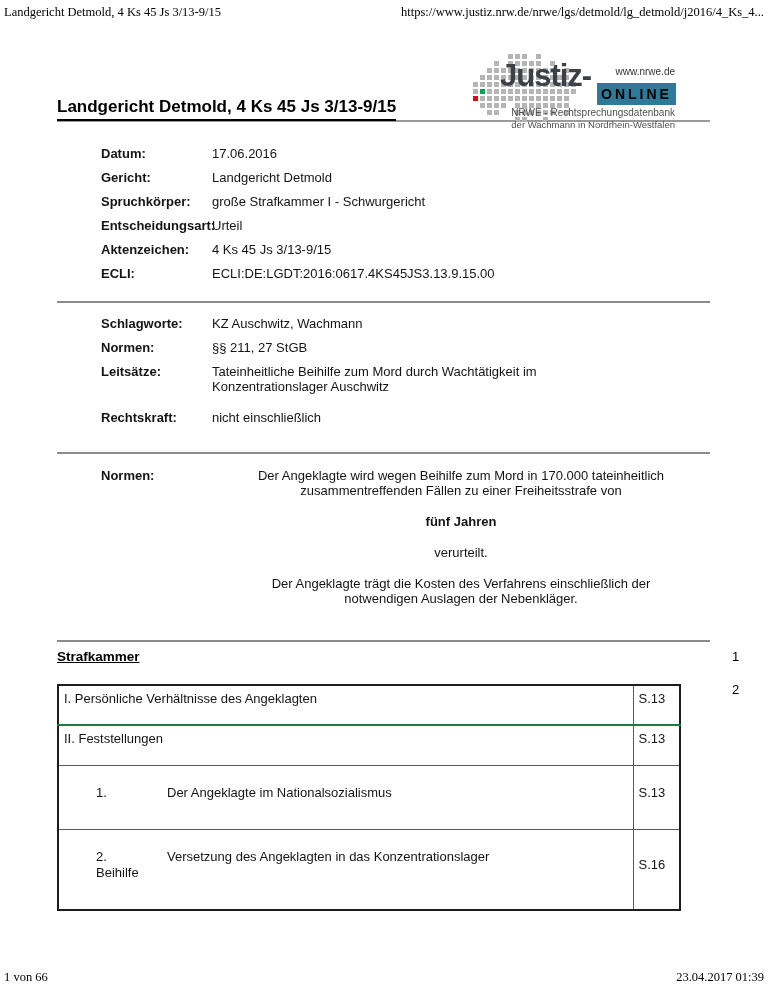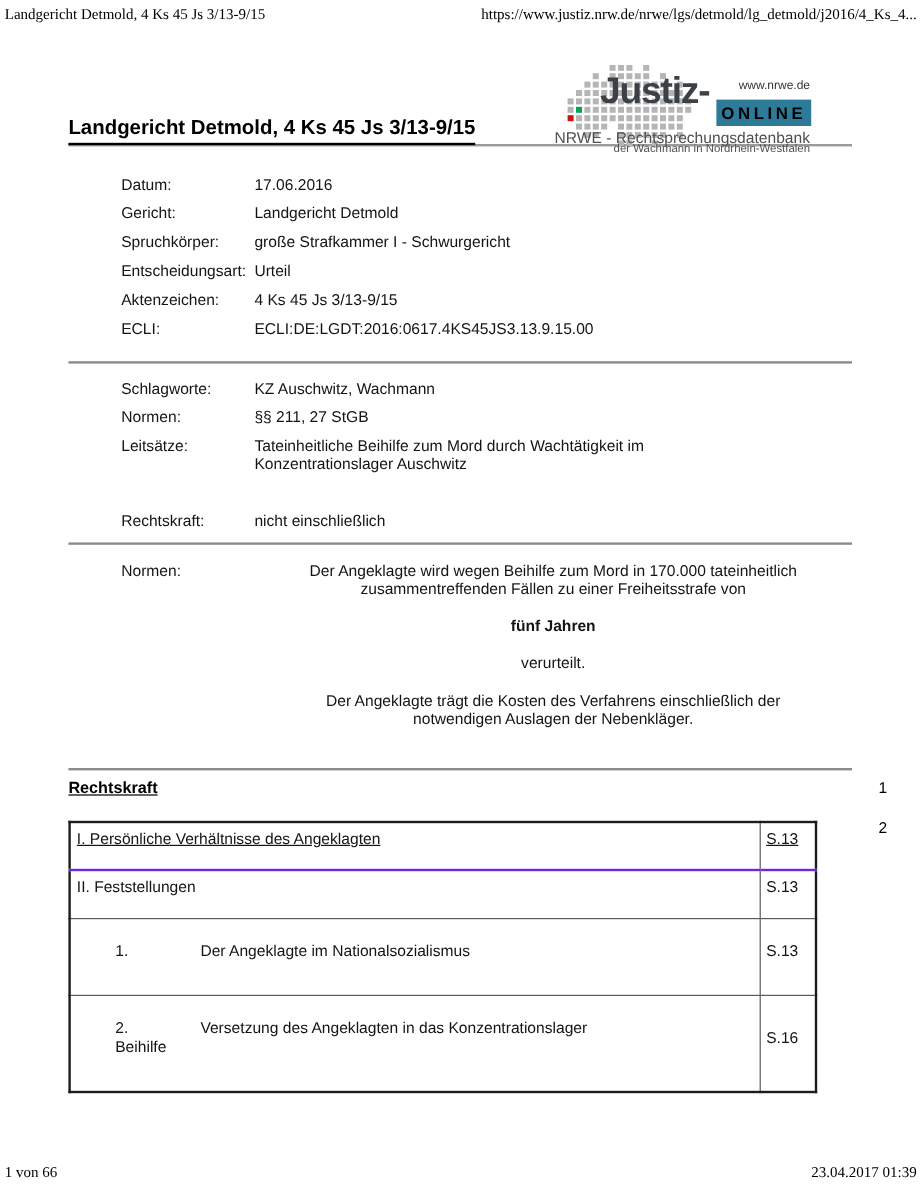--- a/index.html
+++ b/index.html
@@ -21,39 +21,39 @@
   .logo .brand-justiz {
     position:absolute; left:42px; top:6px;
     font-size:31px; font-weight:bold; letter-spacing:-1px; color:#3c4147;
   }
   .logo .brand-online {
     position:absolute; left:139px; top:31px; width:79px; height:22px;
     background:#2d7a99; color:#000000; font-weight:bold; font-size:14px;
     letter-spacing:3px; text-align:center; line-height:22px;
   }
   .logo .www { position:absolute; right:37px; top:14px; font-size:10px; color:#333; }
-  .logo .tag1 { position:absolute; right:37px; top:55px; font-size:13px; color:#4f4f4f; }
+  .logo .tag1 { position:absolute; right:37px; top:55px; font-size:10px; color:#4f4f4f; }
   .logo .tag2 { position:absolute; right:37px; top:67px; font-size:9.5px; color:#4f4f4f; }
 
   
   .title-rule { position:absolute; left:57px; top:120px; width:653px; height:2px; background:#9a9a9a; z-index:1; }
   .page-title {
     position:absolute; left:57px; top:97px; z-index:3;
     font-size:17px; font-weight:bold; color:#000;
     border-bottom:2.5px solid #000; padding-bottom:2px; margin:0;
   }
 
   
   .meta { position:absolute; left:57px; width:653px; font-size:13px; line-height:15px; }
   .meta-row { display:flex; margin-bottom:9px; }
-  .meta-row .lbl { width:155px; flex:none; font-weight:normal;padding-left:44px; }
+  .meta-row .lbl { width:155px; flex:none; font-weight:bold;padding-left:44px; }
   .meta-row .val { flex:1; }
   .meta1 { top:146px; }
   .meta2 { top:316px; }
-  .rechtskraft { margin-top:32px; }
+  .rechtskraft { margin-top:16px; }
   .hr { position:absolute; left:57px; width:653px; height:1.5px; background:#8b8b8b; }
   .hr1 { top:301px; } .hr2 { top:452px; } .hr3 { top:640px; }
 
   
   .tenor { top:468px; }
   .tenor .paras p { margin:0 0 16px 0;text-align:center; }
   .tenor .bold { font-weight:bold; }
 
   
   .gliederung-head {
@@ -67,21 +67,21 @@
   .toc {
     position:absolute; left:57px; top:684px; width:622px;
     border-collapse:collapse; table-layout:fixed; font-size:13px; color:#141414;
   }
   .toc, .toc td { border:0; }
   .toc { border:2px solid #1c1c1c; }
   .toc td { line-height:16px; }
   .toc col.c-text { width:575px; }
   .toc col.c-page { width:47px; }
   .toc td.t { border-right:1px solid #5a5a5a; padding-left:5px; padding-right:6px; }
-  .toc tr.r1 td { border-bottom:2px solid #6d28d9;text-decoration:underline; }
+  .toc tr.r1 td { border-bottom:2px solid #15803d; }
   .toc tr.r2 td, .toc tr.r3 td { border-bottom:1px solid #5a5a5a; }
   .toc tr.r1 td, .toc tr.r2 td { vertical-align:top; padding-top:5px; }
   .toc tr.r3 td, .toc tr.r4 td { vertical-align:middle; padding-bottom:10px;margin-left:33px; }
   .toc td.t.indent { padding-left:37px; }
   .toc .toc-num { display:inline-block; width:71px; }
   .toc .toc-wrap { display:block; }
   .toc td.p { padding-left:5px; }
 </style>
 </head>
 <body>
@@ -271,21 +271,21 @@
       <p>
         <span style="display:block">Der Angeklagte trägt die Kosten des Verfahrens einschließlich der</span>
         <span style="display:block">notwendigen Auslagen der Nebenkläger.</span>
       </p>
     </span>
   </div>
 </div>
 
 <div class="hr hr3"></div>
 
-<div class="gliederung-head">Rechtskraft</div>
+<div class="gliederung-head">Strafkammer</div>
 <div class="margin-num mn1">1</div>
 <div class="margin-num mn2">2</div>
 
 <table class="toc">
   <colgroup>
       <col class="c-text">
       <col class="c-page">
     </colgroup>
   <tbody>
       <tr class="r1" style="height:40px;">

